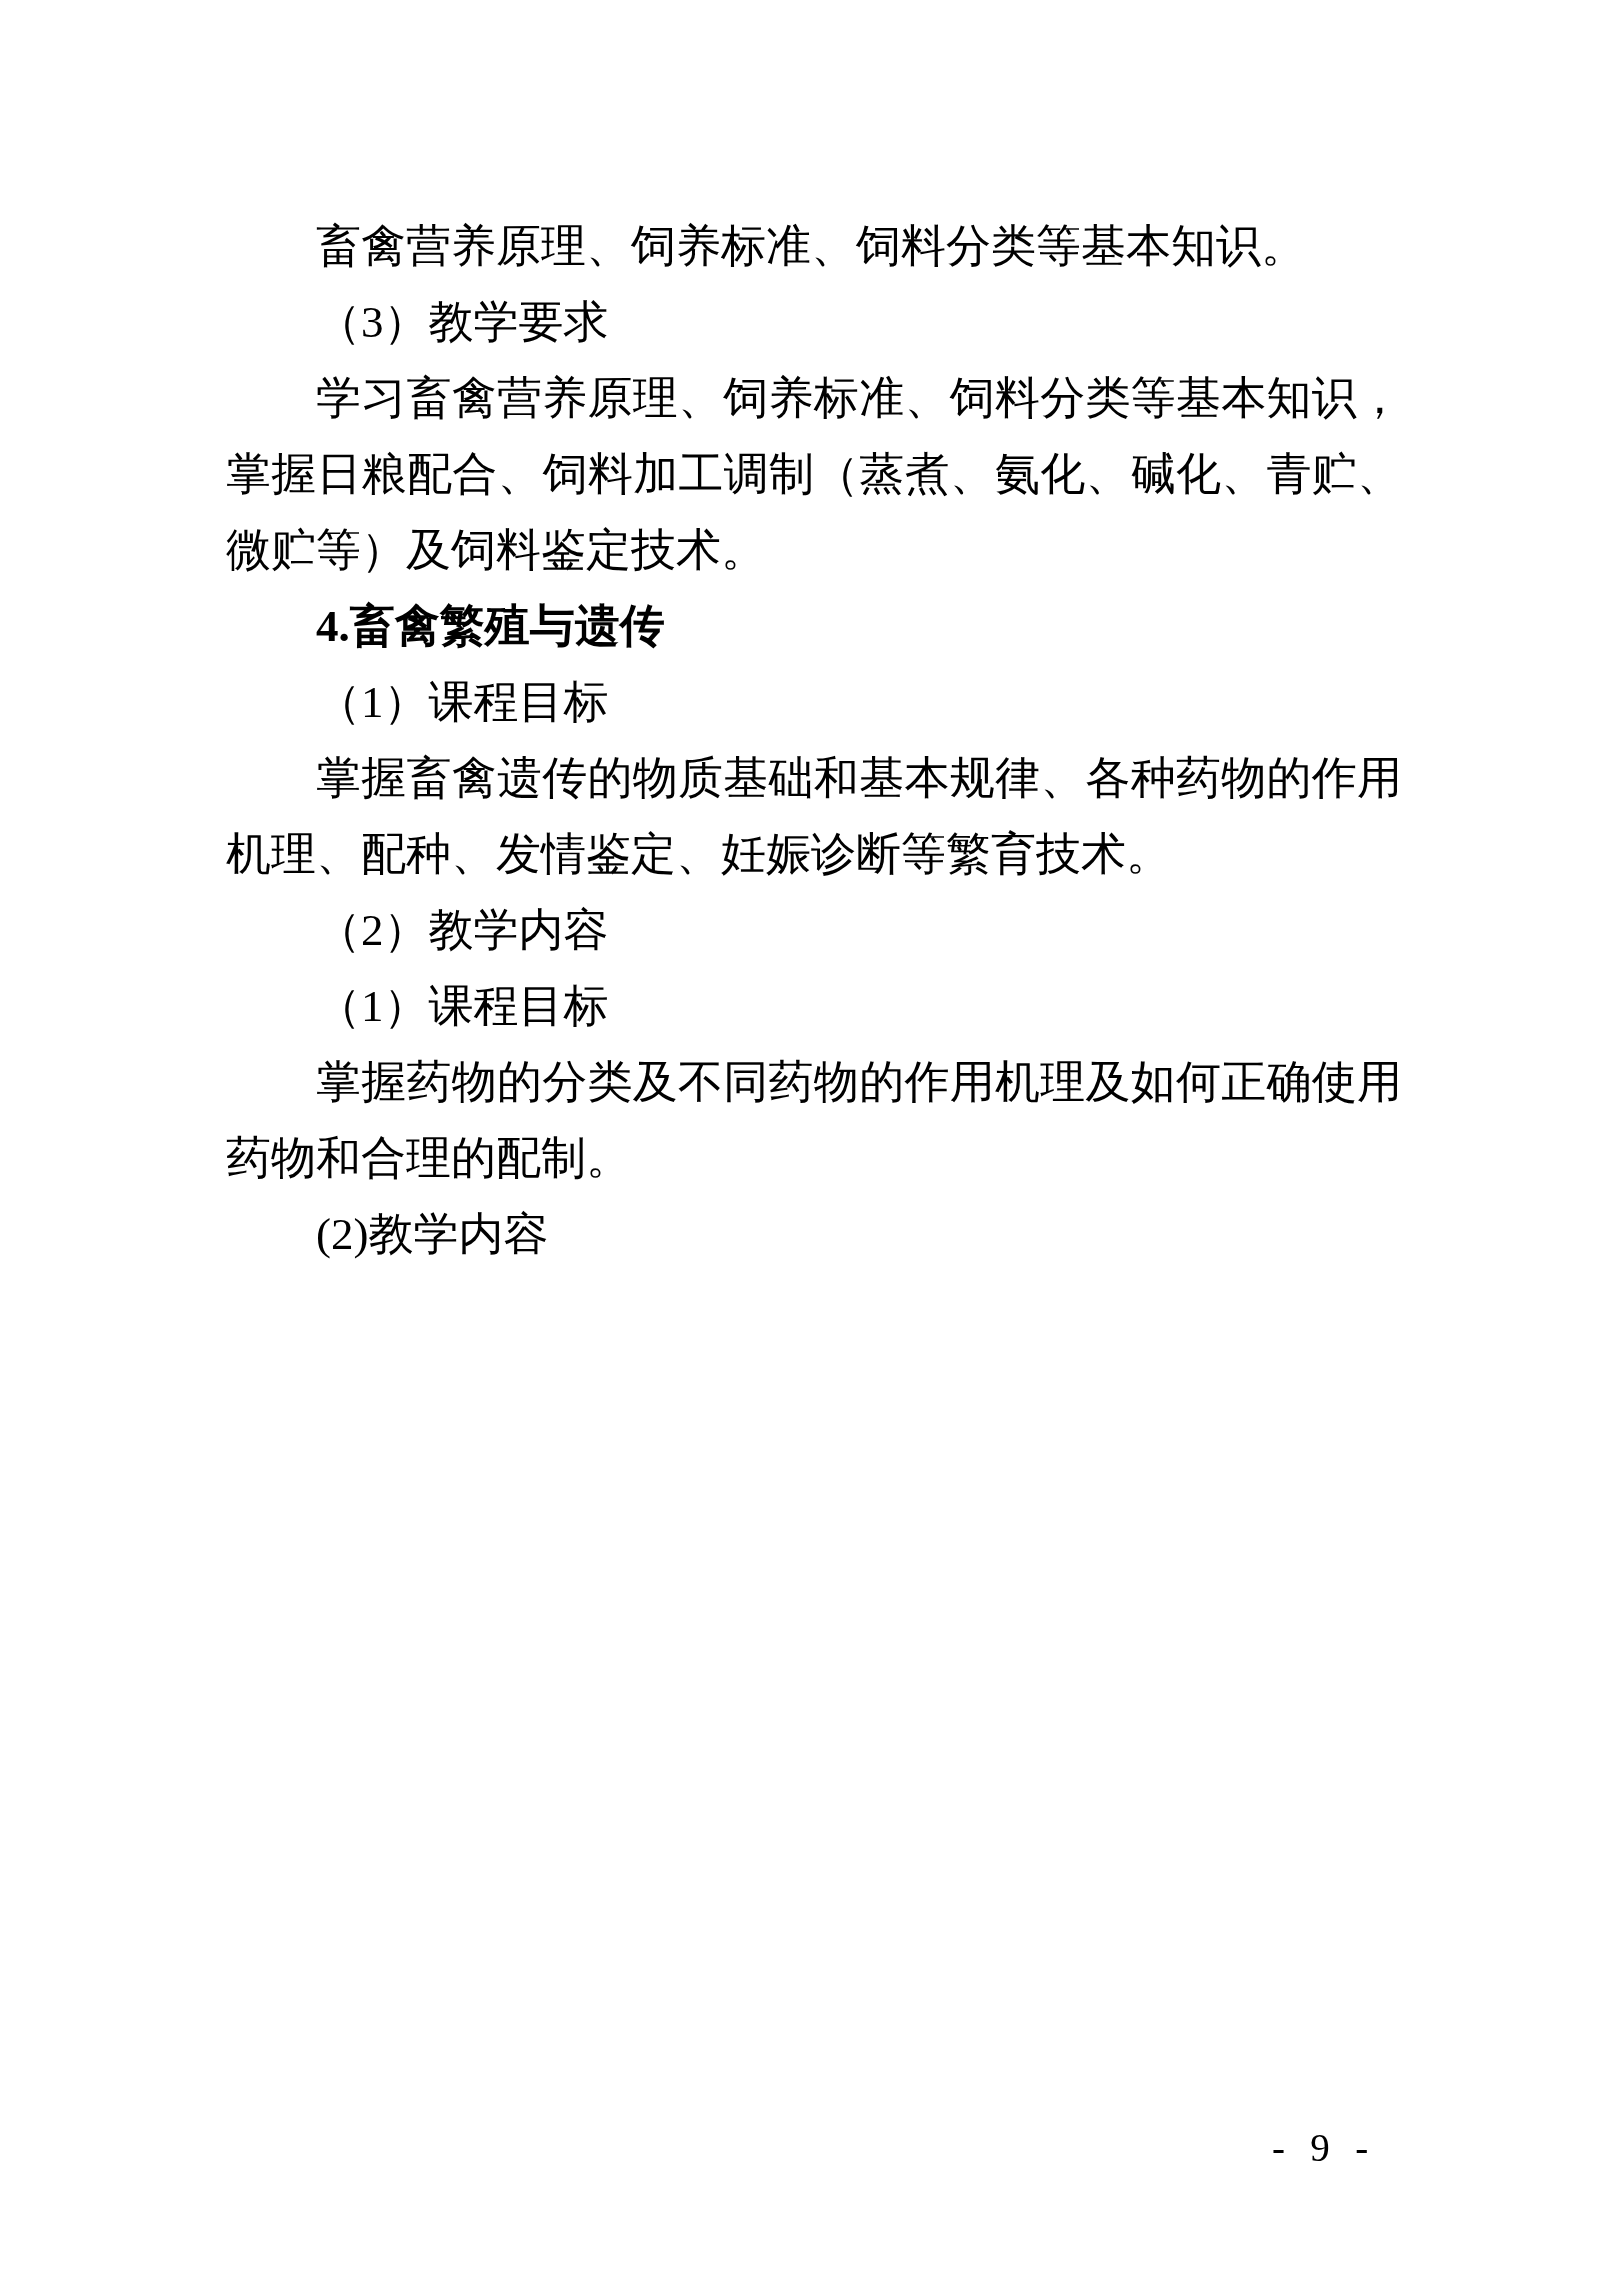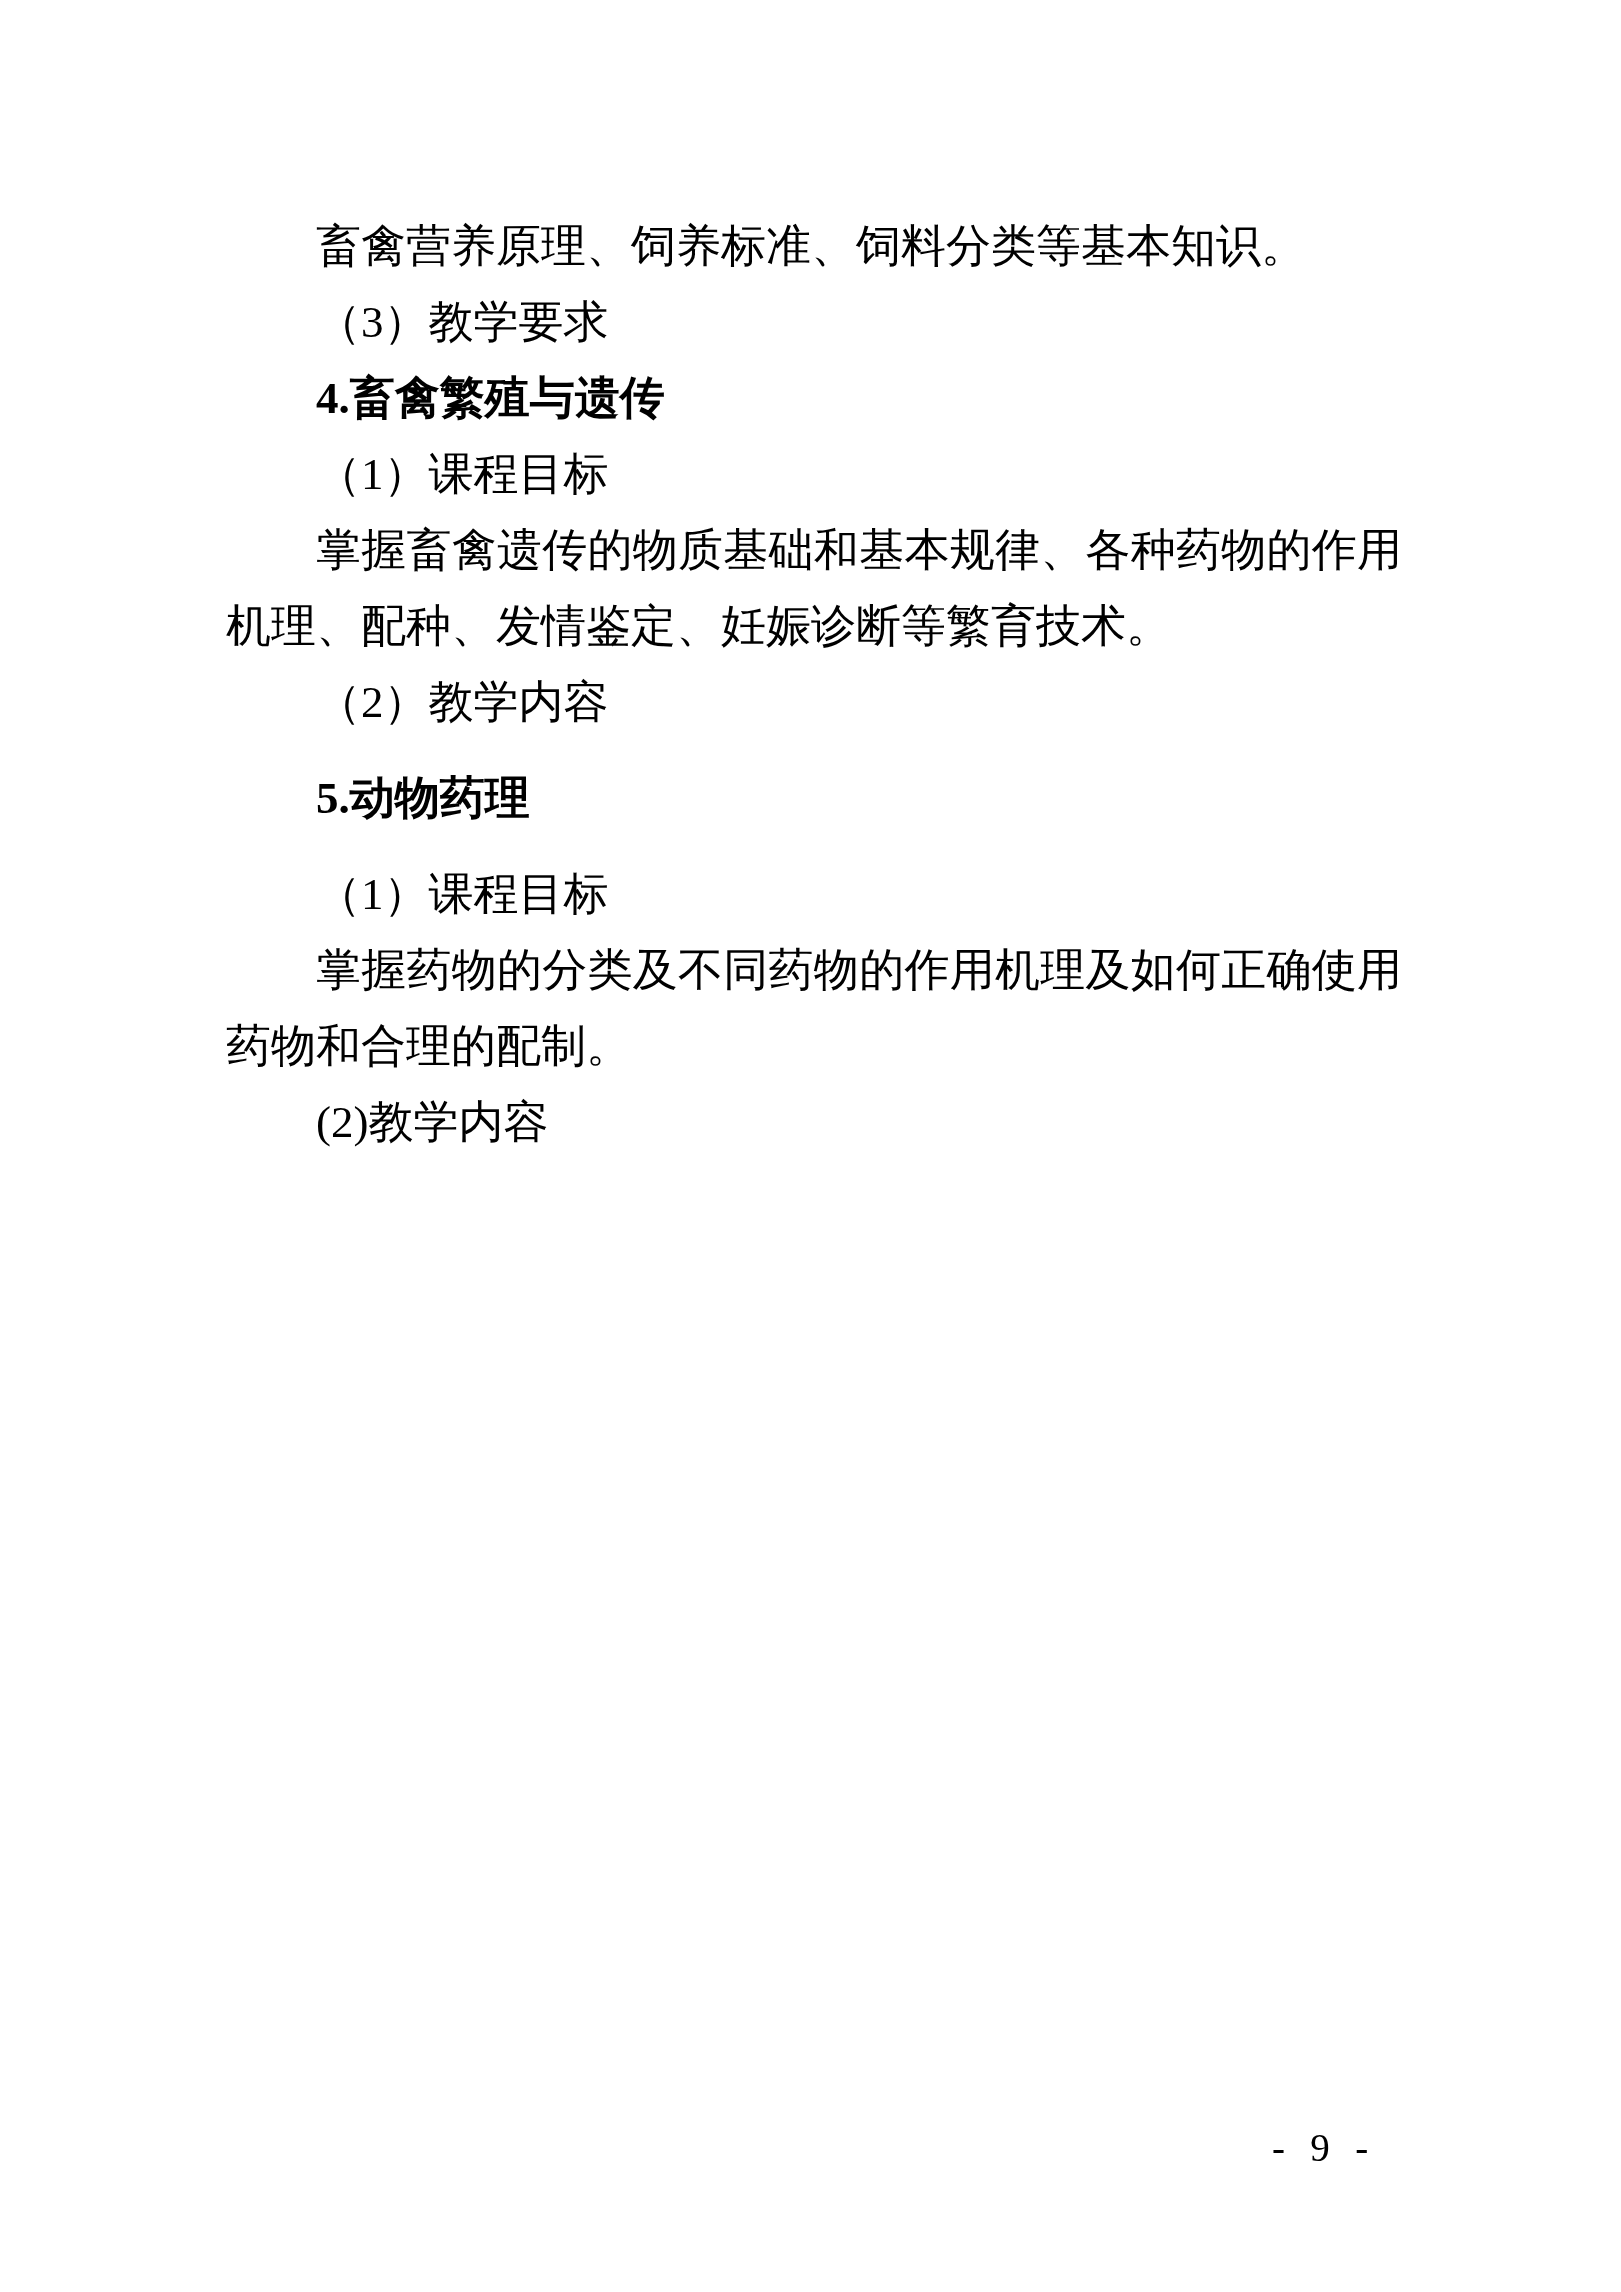--- a/index.html
+++ b/index.html
@@ -58,25 +58,25 @@
   }
 </style>
 </head>
 <body>
 
 <div class="page">
 
   <div class="content">
     <p>畜禽营养原理、饲养标准、饲料分类等基本知识。</p>
     <p>（3）教学要求</p>
+    <p>学习畜禽营养原理、饲养标准、饲料分类等基本知识，掌握日粮配合、饲料加工调制（蒸煮、氨化、碱化、青贮、微贮等）及饲料鉴定技术。</p>
     <p class="heading">4.畜禽繁殖与遗传</p>
     <p>（1）课程目标</p>
     <p>掌握畜禽遗传的物质基础和基本规律、各种药物的作用机理、配种、发情鉴定、妊娠诊断等繁育技术。</p>
     <p>（2）教学内容</p>
-    <p class="heading heading-spaced">5.动物药理</p>
     <p>（1）课程目标</p>
     <p>掌握药物的分类及不同药物的作用机理及如何正确使用药物和合理的配制。</p>
     <p>(2)教学内容</p>
   </div>
 
   <div class="footer-pagenum">- 9 -</div>
 
 </div>
 
 

